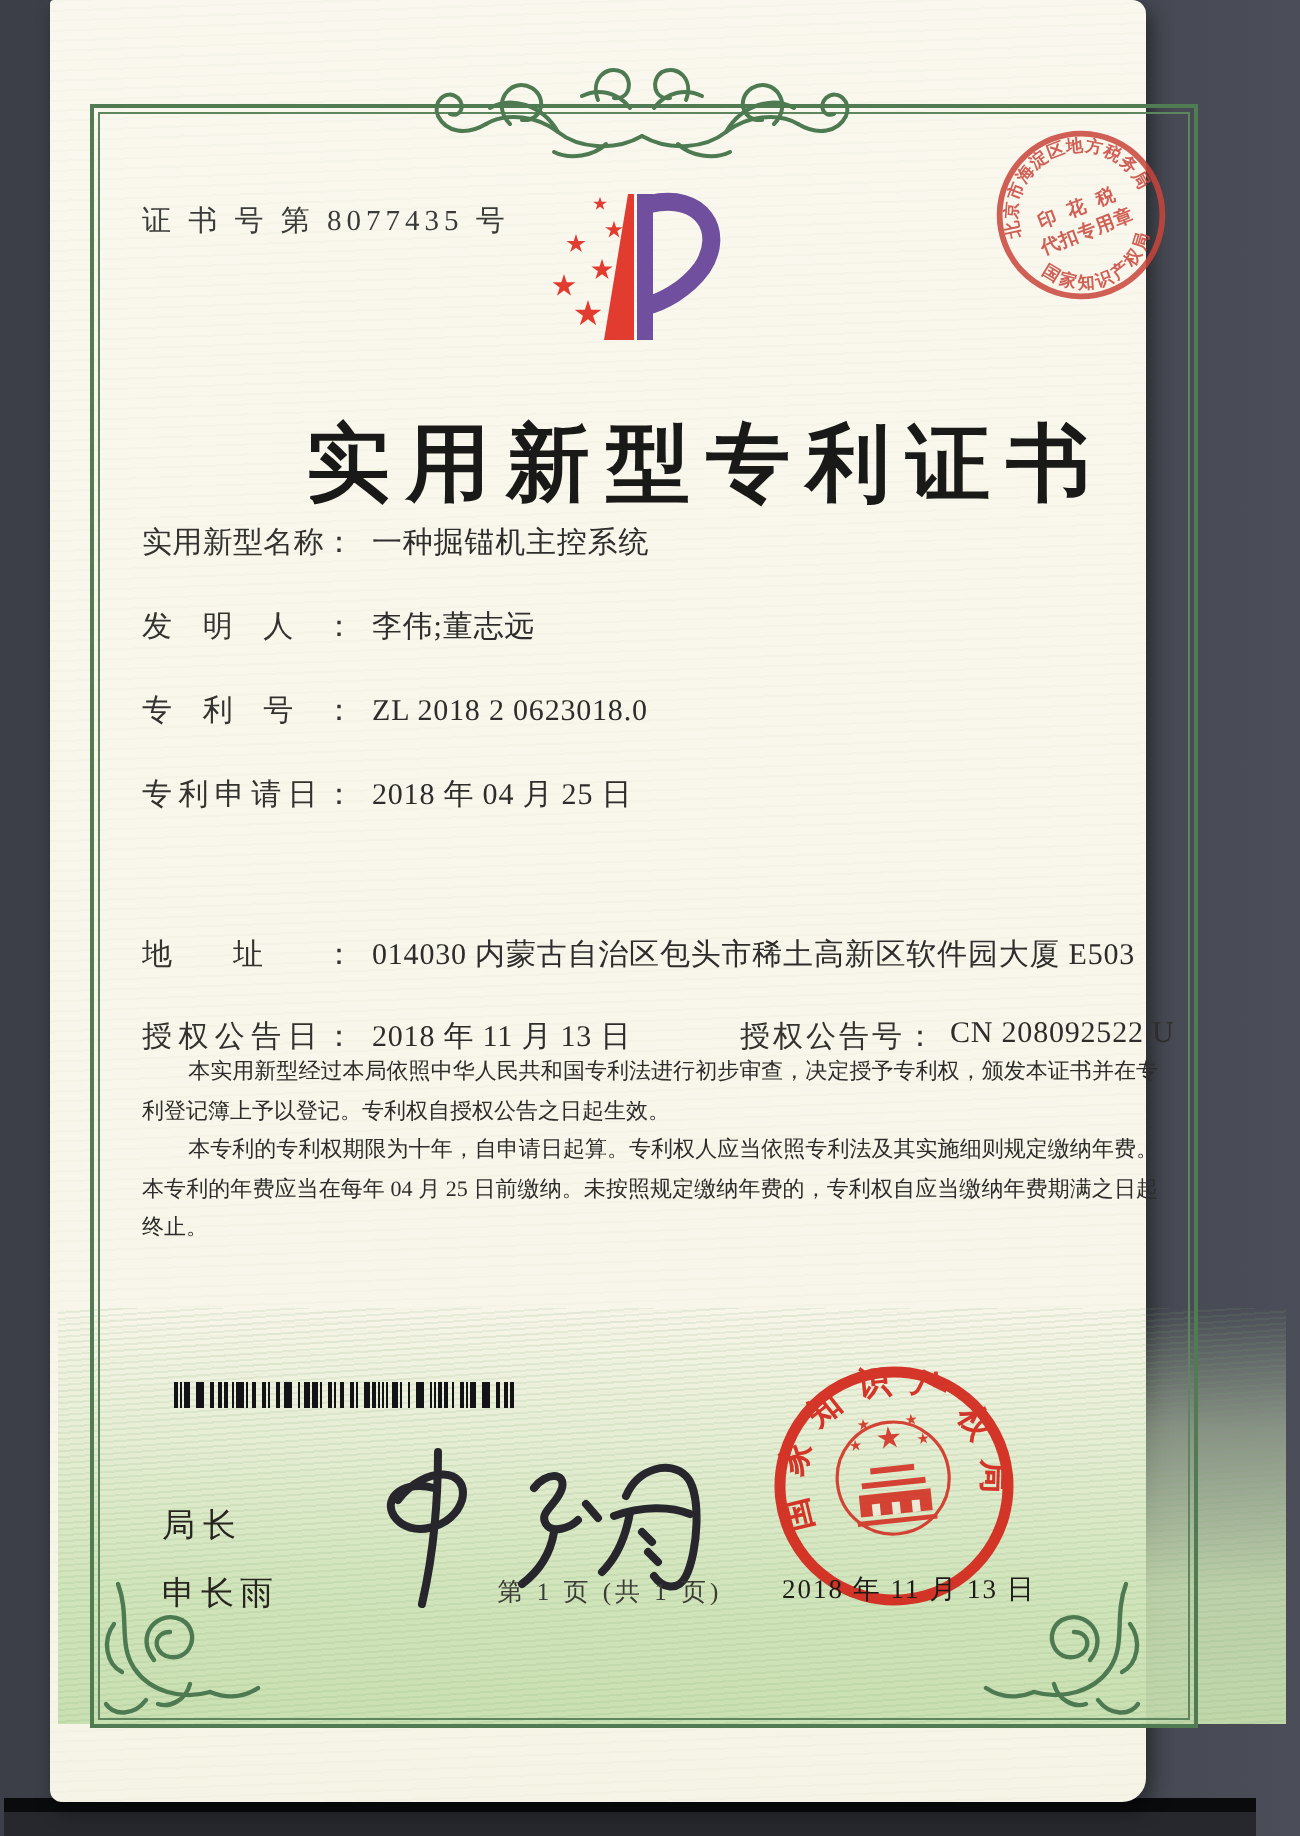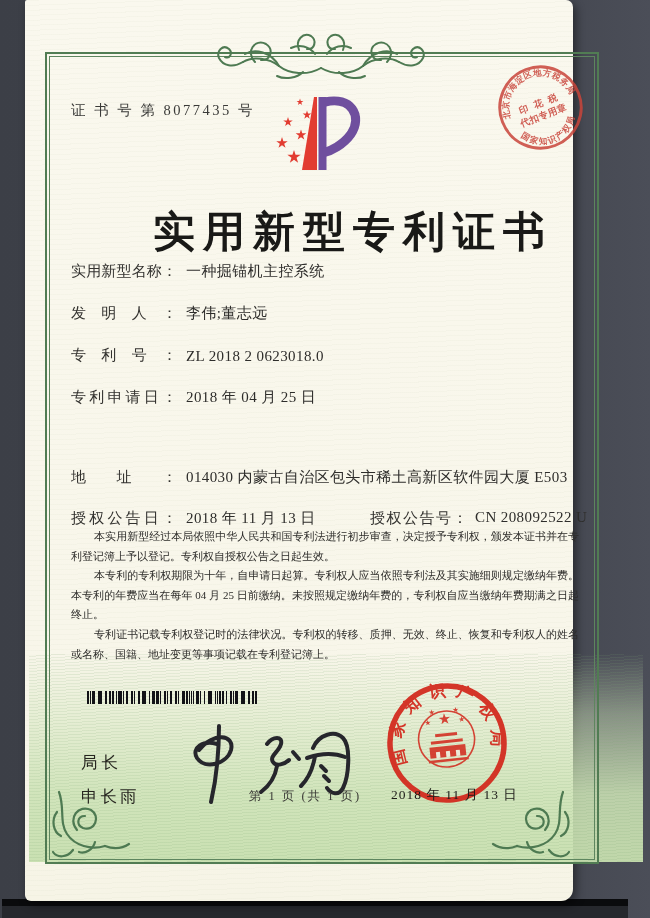--- a/index.html
+++ b/index.html
@@ -176,21 +176,20 @@
       <span class="val">2018 年 11 月 13 日</span>
     </div>
     <div class="row2" style="top:509px">
       <span class="lbl">授权公告号：</span>
       <span class="val">CN 208092522 U</span>
     </div>
 
     <div class="body-text">
       <p>本实用新型经过本局依照中华人民共和国专利法进行初步审查，决定授予专利权，颁发本证书并在专利登记簿上予以登记。专利权自授权公告之日起生效。</p>
       <p>本专利的专利权期限为十年，自申请日起算。专利权人应当依照专利法及其实施细则规定缴纳年费。本专利的年费应当在每年 04 月 25 日前缴纳。未按照规定缴纳年费的，专利权自应当缴纳年费期满之日起终止。</p>
-      <p>专利证书记载专利权登记时的法律状况。专利权的转移、质押、无效、终止、恢复和专利权人的姓名或名称、国籍、地址变更等事项记载在专利登记簿上。</p>
     </div>
 
     <div class="barcode"></div>
 
     <div class="signer-title">局长</div>
     <div class="signer-name">申长雨</div>
 
     <svg class="signature" viewBox="0 0 186 90">
       <g fill="none" stroke="#26262c" stroke-width="4" stroke-linecap="round" stroke-linejoin="round">
         <path d="M26,30 C40,12 62,14 58,30 C54,44 32,50 24,38 C18,28 30,20 44,24"></path>

